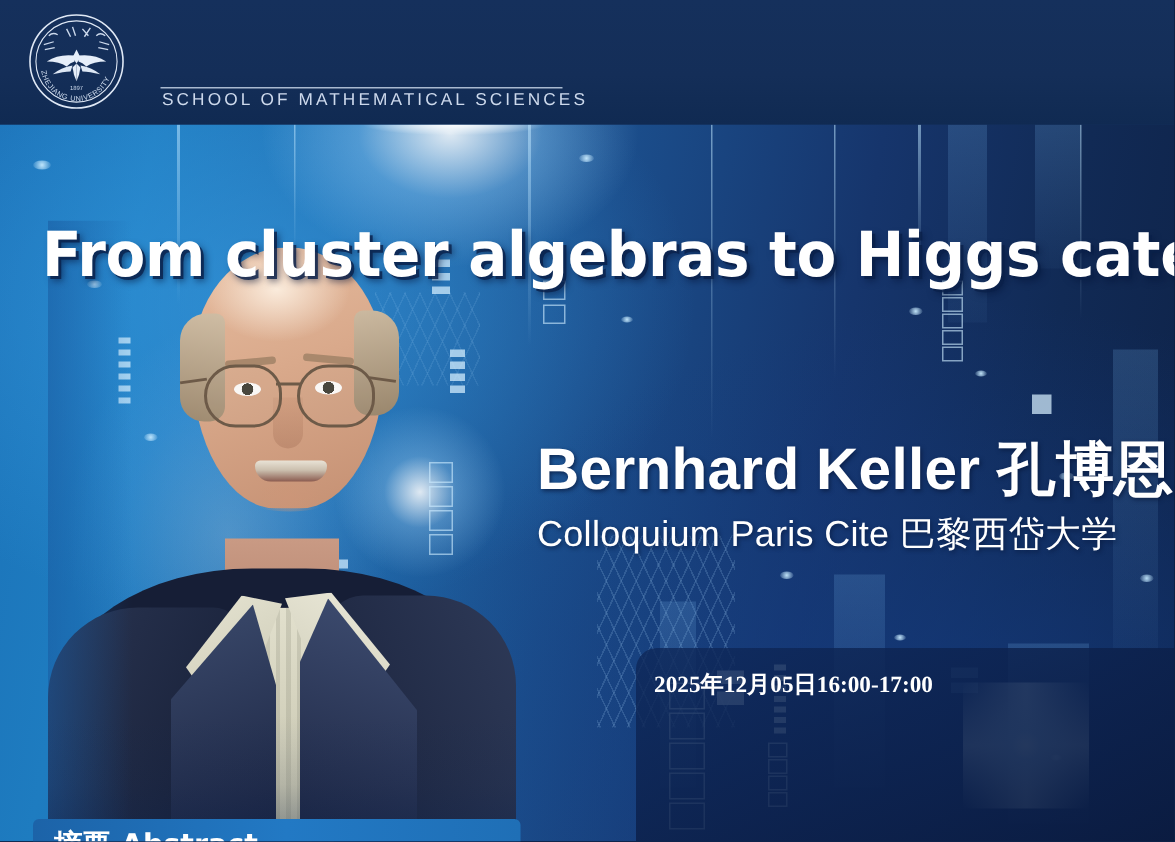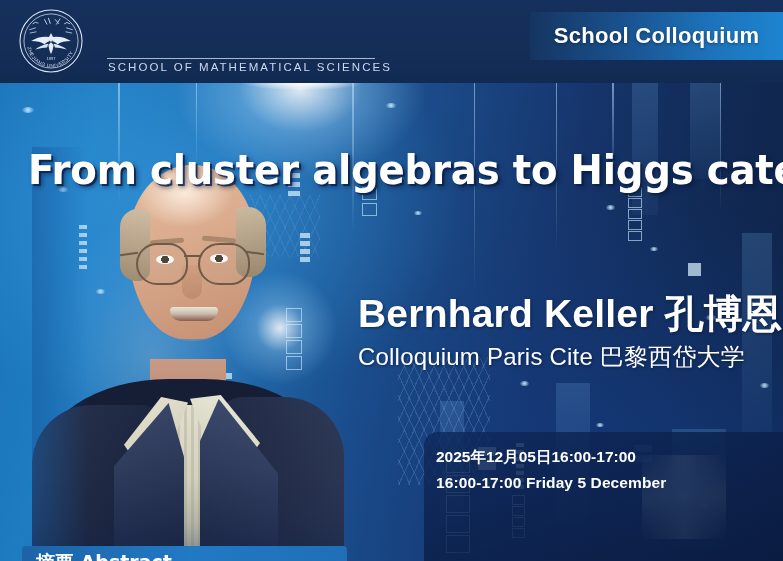--- a/index.html
+++ b/index.html
@@ -243,21 +243,21 @@
   }
 
   
   #details{
     position:absolute;left:424px;top:432px;width:359px;height:129px;
     background:linear-gradient(160deg,rgba(14,40,90,.80) 0%,rgba(12,32,74,.88) 55%,rgba(10,26,62,.92) 100%);
     border-radius:14px 0 0 0;z-index:28;
     padding:12px 0 0 12px;box-sizing:border-box;
   }
   .det-zh{
-    font-family:Liberation Sans, sans-serif;
+    font-family:Liberation Serif, serif;
     font-size:15.5px;font-weight:bold;color:#ffffff;
     line-height:26px;white-space:nowrap;letter-spacing:0px;
   }
   .det-en{
     font-size:15.5px;font-weight:bold;color:#ffffff;
     line-height:26px;white-space:nowrap;letter-spacing:.1px;
   }
 
   
   #abstract-band{
@@ -424,21 +424,20 @@
     <div id="ph-fade-b"></div>
   </div>
 
   <div id="speaker">
     <div id="spk-name">Bernhard Keller 孔博恩</div>
     <div id="spk-affil">Colloquium Paris Cite 巴黎西岱大学</div>
   </div>
 
   <div id="details">
     <div class="det-zh">2025年12月05日16:00-17:00</div>
-    <div class="det-en">16:00-17:00 Friday 5 December</div>
   </div>
 
   <div id="abstract-band">
     <div id="abstract-label">摘要  Abstract</div>
   </div>
 
   <div id="header">
 
     <svg id="logo-seal" viewBox="0 0 100 100">
       <circle cx="50" cy="50" r="47" fill="none" stroke="#dfe8f5" stroke-width="1.6"></circle>
@@ -463,18 +462,15 @@
       <path id="ringpath" d="M 14 54 A 36 36 0 0 0 86 54" fill="none"></path>
       <text font-size="7.4" fill="#cfdcee" font-family="Liberation Sans, sans-serif" letter-spacing="0.6">
         <textPath href="#ringpath" startOffset="5%">ZHEJIANG  UNIVERSITY</textPath>
       </text>
       <text x="50" y="79" font-size="6" fill="#cfdcee" text-anchor="middle" font-family="Liberation Sans, sans-serif">1897</text>
     </svg>
 
     <div id="name-rule"></div>
     <div id="en-name">SCHOOL OF MATHEMATICAL SCIENCES</div>
 
-    <div id="colloq-band">
-      <div id="colloq-label">School Colloquium</div>
-    </div>
   </div>
 
 </div>
 
 </body></html>

